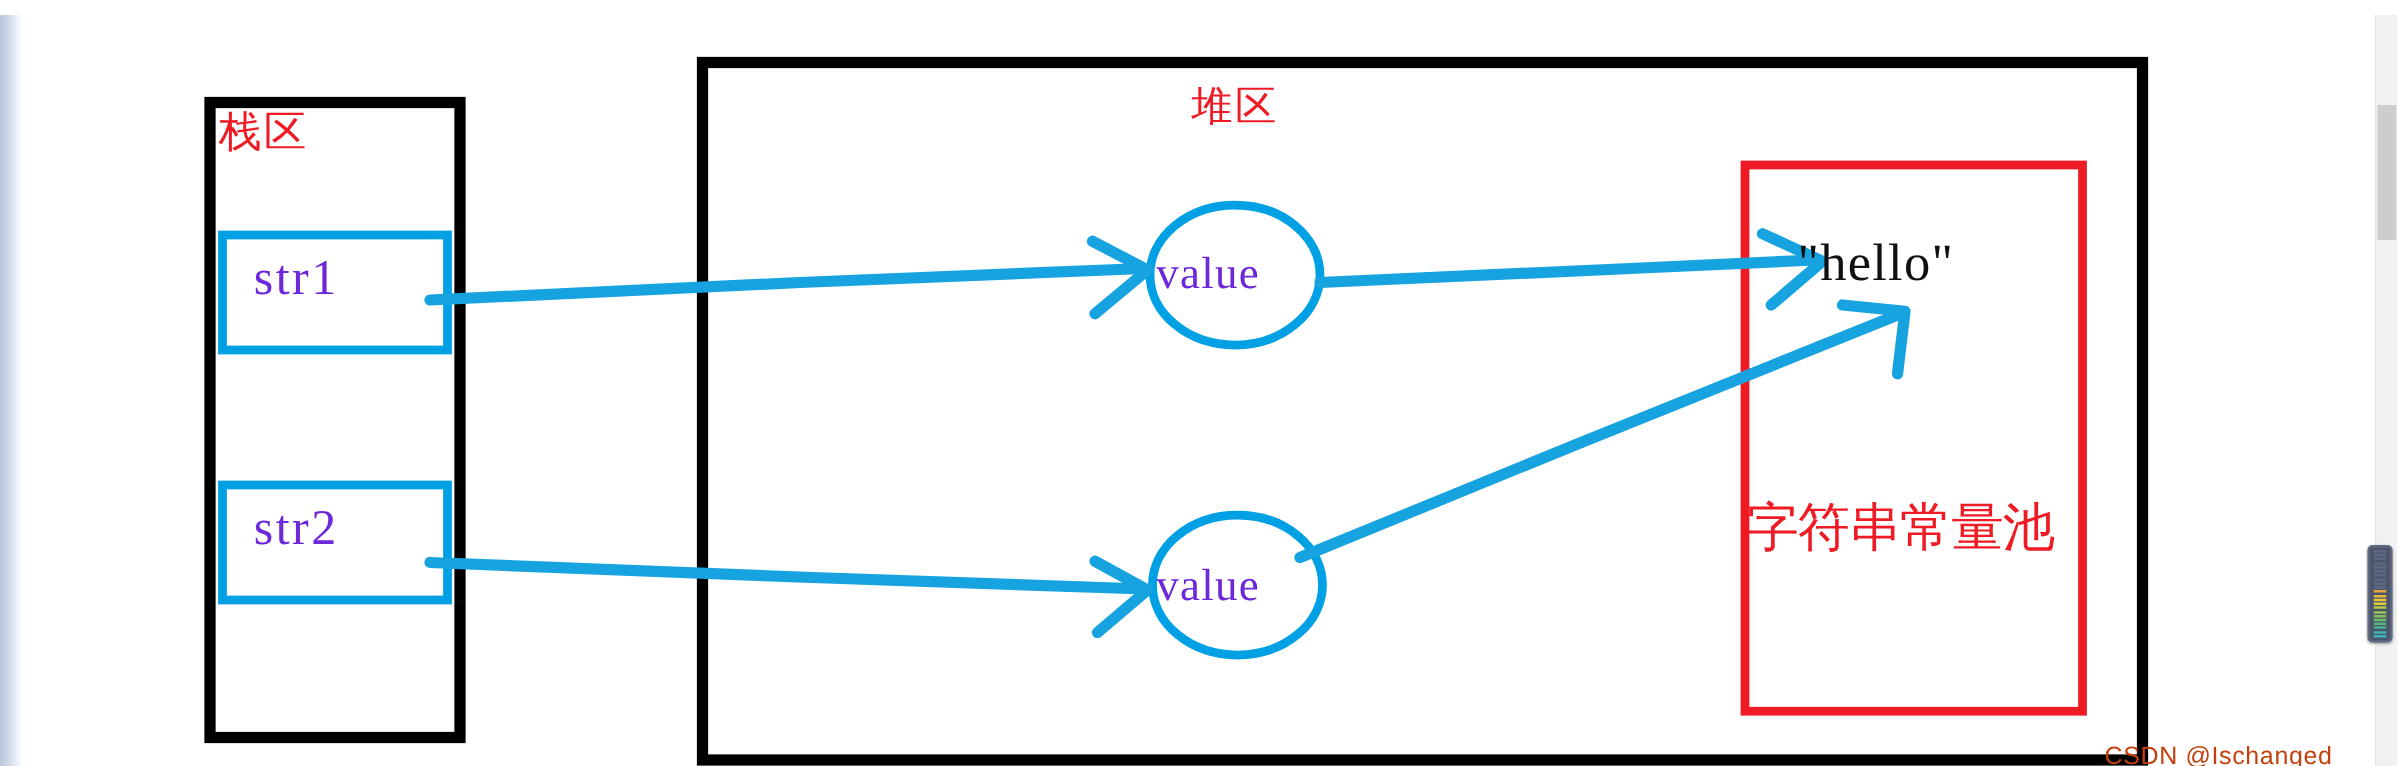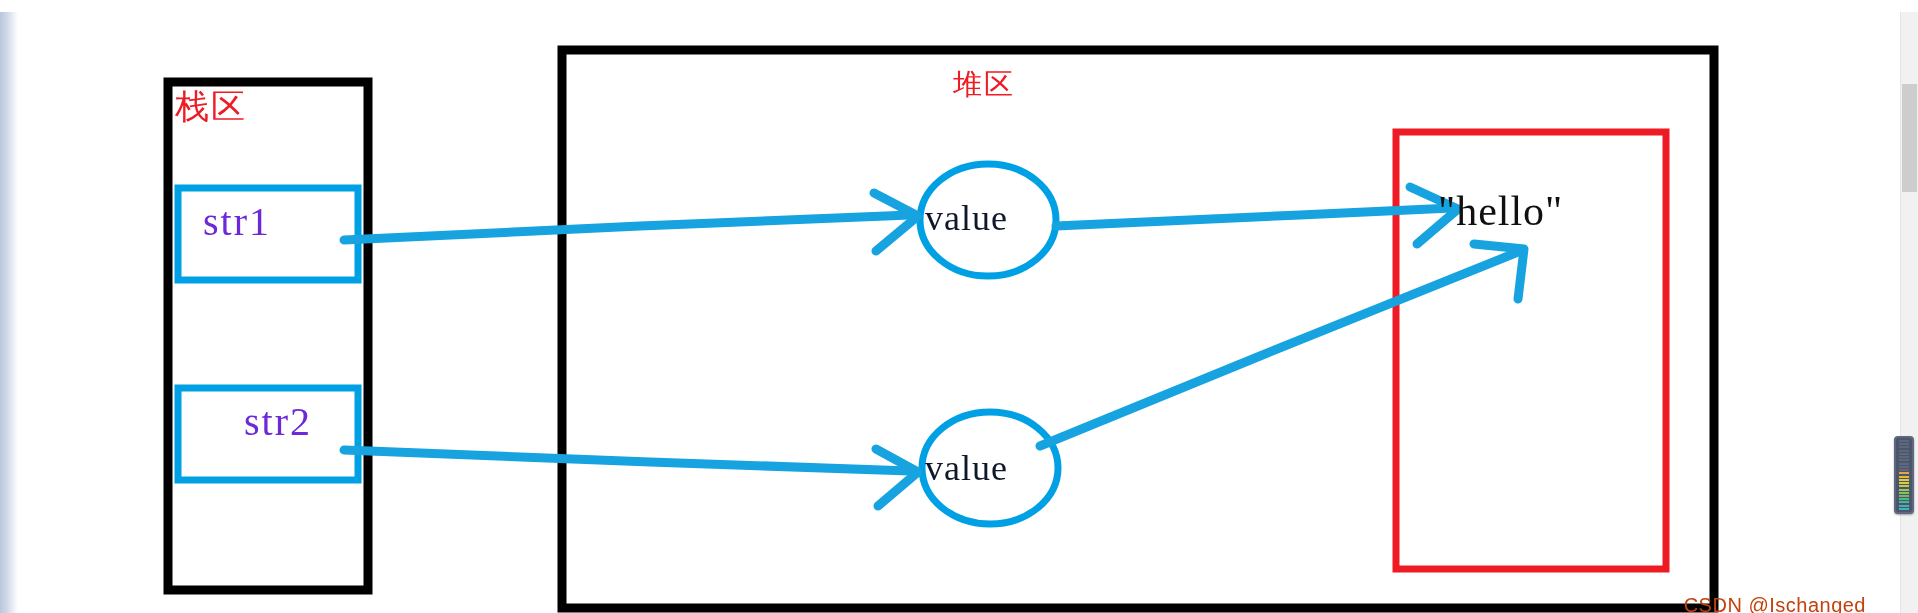--- a/index.html
+++ b/index.html
@@ -54,39 +54,39 @@
   }
   .lbl-stack-title {
     left: 175px;
     top: 78px;
     font-size: 34px;
     letter-spacing: 2px;
   }
   .lbl-heap-title {
     left: 953px;
     top: 58px;
-    font-size: 29px;
+    font-size: 33px;
     letter-spacing: 2px;
   }
   .lbl-pool-title {
     left: 1397px;
     top: 390px;
     font-size: 42px;
     letter-spacing: -1px;
   }
   .lbl-var {
     color: #6d28d9;
     font-size: 40px;
     font-family: "Liberation Serif", serif;
     letter-spacing: 2px;
   }
   .lbl-str1 { left: 203px; top: 190px; }
-  .lbl-str2 { left: 203px; top: 390px; margin-left: 41px; }
+  .lbl-str2 { left: 203px; top: 390px; }
   .lbl-value {
-    color: #0f172a;
+    color: #6d28d9;
     font-size: 36px;
     font-family: "Liberation Serif", serif;
     letter-spacing: 1px;
   }
   .lbl-value1 { left: 925px; top: 188px; }
   .lbl-value2 { left: 925px; top: 438px; }
   .lbl-hello {
     color: #101010;
     font-size: 42px;
     font-family: "Liberation Serif", serif;
@@ -202,20 +202,21 @@
         <path d="M 1040 434 L 1260 344 L 1518 240"></path>
         <path d="M 1474 232 L 1524 237 L 1518 287"></path>
       </g>
     </g>
   </svg>
 
   <div class="lbl lbl-cjk-red lbl-stack-title">栈区</div>
 
   <div class="lbl lbl-cjk-red lbl-heap-title">堆区</div>
 
+  <div class="lbl lbl-cjk-red lbl-pool-title">字符串常量池</div>
 
   <div class="lbl lbl-var lbl-str1">str1</div>
 
   <div class="lbl lbl-var lbl-str2">str2</div>
 
   <div class="lbl lbl-value lbl-value1">value</div>
 
   <div class="lbl lbl-value lbl-value2">value</div>
 
   <div class="lbl lbl-hello">"hello"</div>

